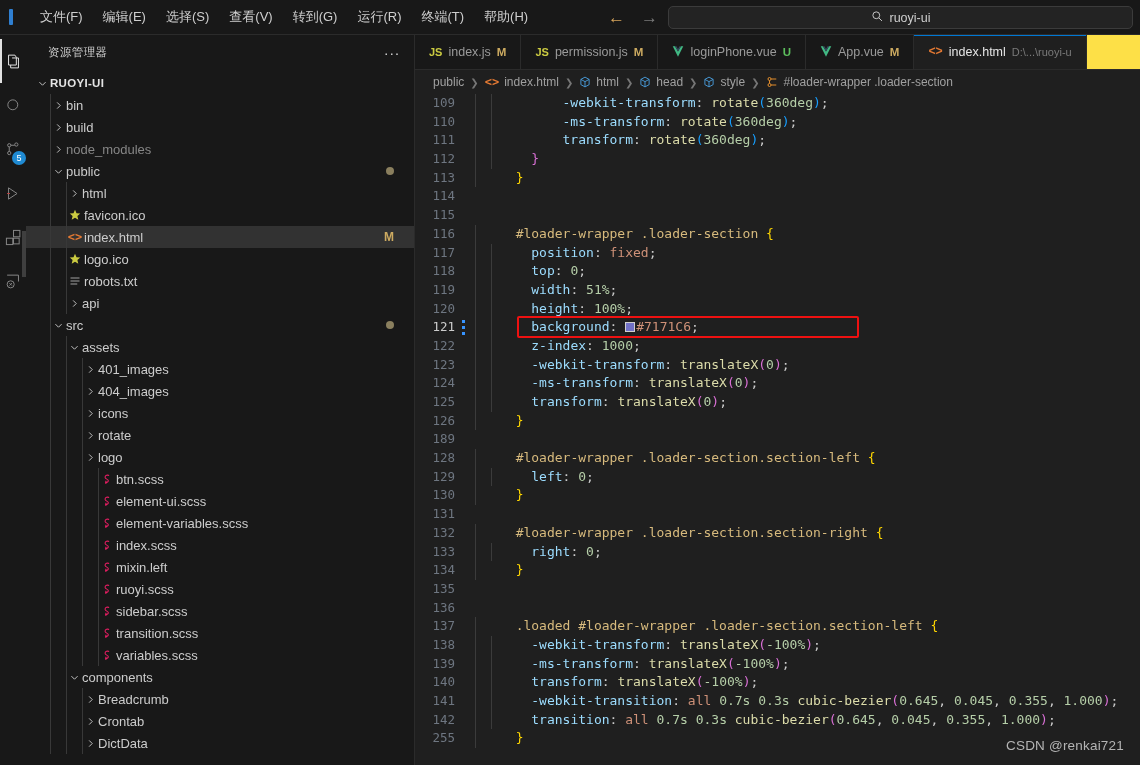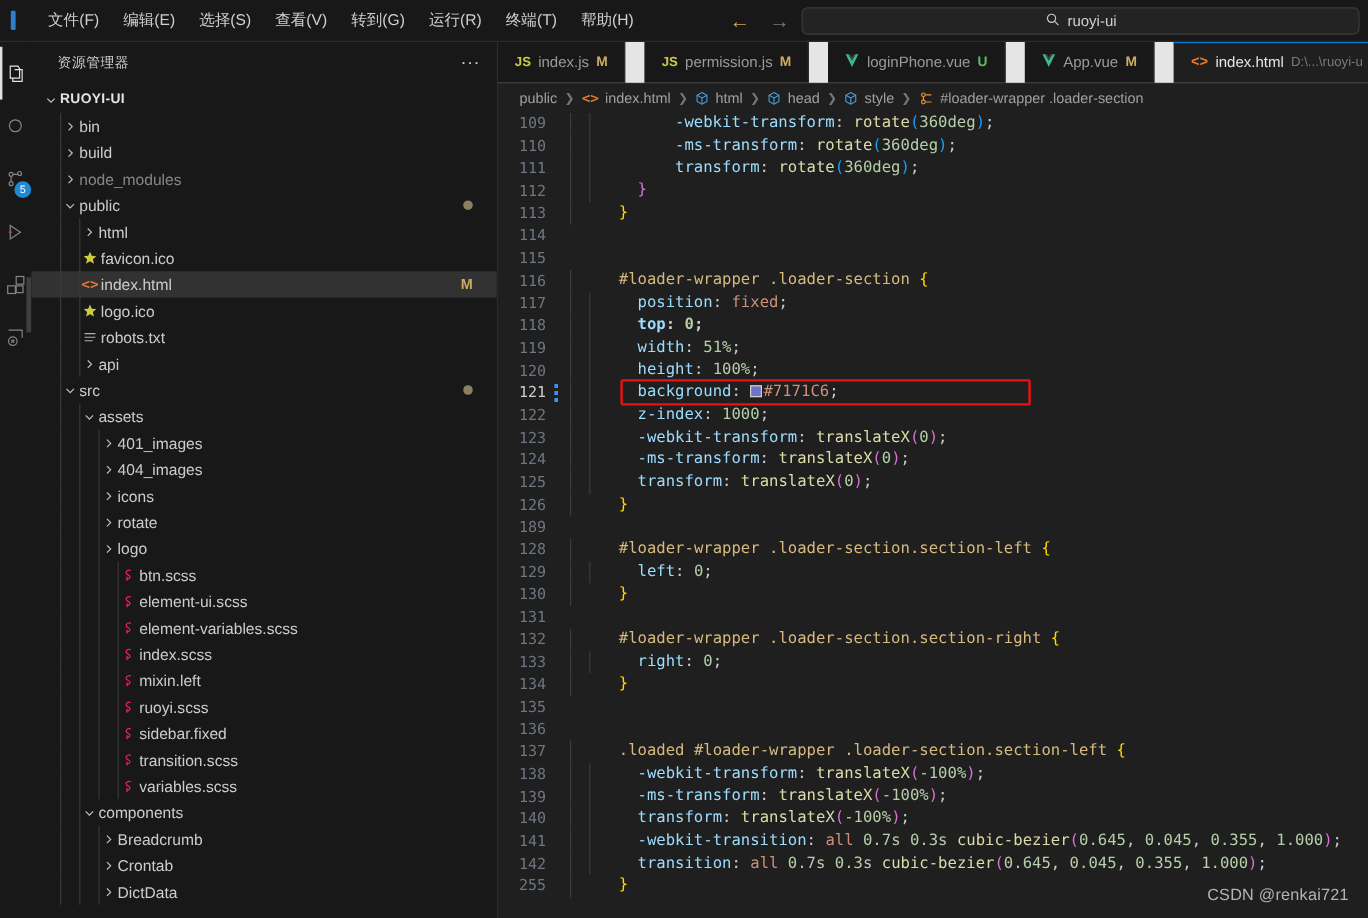--- a/index.html
+++ b/index.html
@@ -92,21 +92,21 @@
   }
   .chev svg { display: block; }
   .ficon { width: 18px; flex: 0 0 18px; display: flex; align-items: center; justify-content: center; }
   .lbl { flex: 1; overflow: hidden; text-overflow: ellipsis; }
   .mmark { color: #cdab61; font-size: 12px; font-weight: bold; padding-right: 20px; }
   .dot { width: 8px; height: 8px; border-radius: 50%; background: #8a7f5e; margin-right: 20px; }
   .indent-guide { position: absolute; top: 0; bottom: 0; width: 1px; background: #383838; }
 
   
   .editor { flex: 1; display: flex; flex-direction: column; min-width: 0; background: #1f1f1f; }
-  .tabbar { height: 35px; display: flex; background: #e5e5e5; border-bottom: 1px solid #2b2b2b; gap: 16px; }
+  .tabbar { height: 35px; display: flex; background: #fde047; border-bottom: 1px solid #2b2b2b; }
   .tab {
     display: flex; align-items: center; gap: 6px;
     padding: 0 14px; font-size: 12.5px; color: #9a9a9a;
     border-right: 1px solid #2b2b2b; white-space: nowrap; cursor: default;
     position: relative; background: #181818;
   }
   .tab.active { background: #1f1f1f; color: #e6e6e6; }
   .tab.active::before { content: ""; position: absolute; top: 0; left: 0; right: 0; height: 1px; background: #0078d4; }
   .tab .ti { font-size: 11px; font-weight: bold; font-family: "Liberation Sans", sans-serif; }
   .tab .js { color: #cbcb41; }
@@ -553,21 +553,21 @@
             <div class="indent-guide" style="left: 40px;"></div>
             <div class="indent-guide" style="left: 56px;"></div>
             <div class="indent-guide" style="left: 72px;"></div>
             <div style="width: 72px; flex: 0 0 72px;"></div>
             <span class="ficon">
               <svg width="13" height="13" viewBox="0 0 16 16" fill="none" stroke="#e91e63" stroke-width="1.3">
                 <path d="M10 3c-2-1-5 0-5 2.2 0 2.3 4 2.3 4 4.3 0 1.8-2.5 2.6-3.6 1.6"></path>
                 <path d="M6 9.5v4"></path>
               </svg>
             </span>
-            <span class="lbl">sidebar.fixed</span>
+            <span class="lbl">sidebar.scss</span>
           </div>
           <div class="row">
             <div class="indent-guide" style="left: 24px;"></div>
             <div class="indent-guide" style="left: 40px;"></div>
             <div class="indent-guide" style="left: 56px;"></div>
             <div class="indent-guide" style="left: 72px;"></div>
             <div style="width: 72px; flex: 0 0 72px;"></div>
             <span class="ficon">
               <svg width="13" height="13" viewBox="0 0 16 16" fill="none" stroke="#e91e63" stroke-width="1.3">
                 <path d="M10 3c-2-1-5 0-5 2.2 0 2.3 4 2.3 4 4.3 0 1.8-2.5 2.6-3.6 1.6"></path>
@@ -731,21 +731,21 @@
         <div class="watermark">CSDN @renkai721</div>
       <div class="code-line"><span class="ln">109</span><span class="ctext"><span class="guide" style="left: 0px;"></span><span class="guide" style="left: 15.64px;"></span><span style="padding-left: 62.56px;"><span class="c-prop">-webkit-transform</span><span class="c-punc">: </span><span class="c-func">rotate</span><span class="c-paren">(</span><span class="c-num">360deg</span><span class="c-paren">)</span><span class="c-punc">;</span></span></span></div>
           <div class="code-line"><span class="ln">110</span><span class="ctext"><span class="guide" style="left: 0px;"></span><span class="guide" style="left: 15.64px;"></span><span style="padding-left: 62.56px;"><span class="c-prop">-ms-transform</span><span class="c-punc">: </span><span class="c-func">rotate</span><span class="c-paren">(</span><span class="c-num">360deg</span><span class="c-paren">)</span><span class="c-punc">;</span></span></span></div>
           <div class="code-line"><span class="ln">111</span><span class="ctext"><span class="guide" style="left: 0px;"></span><span class="guide" style="left: 15.64px;"></span><span style="padding-left: 62.56px;"><span class="c-prop">transform</span><span class="c-punc">: </span><span class="c-func">rotate</span><span class="c-paren">(</span><span class="c-num">360deg</span><span class="c-paren">)</span><span class="c-punc">;</span></span></span></div>
           <div class="code-line"><span class="ln">112</span><span class="ctext"><span class="guide" style="left: 0px;"></span><span class="guide" style="left: 15.64px;"></span><span style="padding-left: 31.28px;"><span class="c-brace2">}</span></span></span></div>
           <div class="code-line"><span class="ln">113</span><span class="ctext"><span class="guide" style="left: 0px;"></span><span style="padding-left: 15.64px;"><span class="c-brace">}</span></span></span></div>
           <div class="code-line"><span class="ln">114</span><span class="ctext"><span style="padding-left: 0px;"></span></span></div>
           <div class="code-line"><span class="ln">115</span><span class="ctext"><span style="padding-left: 0px;"></span></span></div>
           <div class="code-line"><span class="ln">116</span><span class="ctext"><span class="guide" style="left: 0px;"></span><span style="padding-left: 15.64px;"><span class="c-sel">#loader-wrapper .loader-section </span><span class="c-brace">{</span></span></span></div>
           <div class="code-line"><span class="ln">117</span><span class="ctext"><span class="guide" style="left: 0px;"></span><span class="guide" style="left: 15.64px;"></span><span style="padding-left: 31.28px;"><span class="c-prop">position</span><span class="c-punc">: </span><span class="c-val">fixed</span><span class="c-punc">;</span></span></span></div>
-          <div class="code-line"><span class="ln">118</span><span class="ctext"><span class="guide" style="left: 0px;"></span><span class="guide" style="left: 15.64px;"></span><span style="padding-left: 31.28px; font-weight: bold;"><span class="c-prop">top</span><span class="c-punc">: </span><span class="c-num">0</span><span class="c-punc">;</span></span></span></div>
+          <div class="code-line"><span class="ln">118</span><span class="ctext"><span class="guide" style="left: 0px;"></span><span class="guide" style="left: 15.64px;"></span><span style="padding-left: 31.28px;"><span class="c-prop">top</span><span class="c-punc">: </span><span class="c-num">0</span><span class="c-punc">;</span></span></span></div>
           <div class="code-line"><span class="ln">119</span><span class="ctext"><span class="guide" style="left: 0px;"></span><span class="guide" style="left: 15.64px;"></span><span style="padding-left: 31.28px;"><span class="c-prop">width</span><span class="c-punc">: </span><span class="c-num">51%</span><span class="c-punc">;</span></span></span></div>
           <div class="code-line"><span class="ln">120</span><span class="ctext"><span class="guide" style="left: 0px;"></span><span class="guide" style="left: 15.64px;"></span><span style="padding-left: 31.28px;"><span class="c-prop">height</span><span class="c-punc">: </span><span class="c-num">100%</span><span class="c-punc">;</span></span></span></div>
           <div class="code-line current"><span class="ln">121</span><span class="ctext"><span class="guide" style="left: 0px;"></span><span class="guide" style="left: 15.64px;"></span><span style="padding-left: 31.28px;"><span class="c-prop">background</span><span class="c-punc">: </span><span class="color-swatch" style="background: rgb(113, 113, 198);"></span><span class="c-val">#7171C6</span><span class="c-punc">;</span></span></span></div>
           <div class="squiggle" style="left: 47px; top: 226.4px;"></div>
           <div class="redbox" style="left: 102px; top: 222.4px; width: 342px; height: 22px;"></div>
           <div class="code-line"><span class="ln">122</span><span class="ctext"><span class="guide" style="left: 0px;"></span><span class="guide" style="left: 15.64px;"></span><span style="padding-left: 31.28px;"><span class="c-prop">z-index</span><span class="c-punc">: </span><span class="c-num">1000</span><span class="c-punc">;</span></span></span></div>
           <div class="code-line"><span class="ln">123</span><span class="ctext"><span class="guide" style="left: 0px;"></span><span class="guide" style="left: 15.64px;"></span><span style="padding-left: 31.28px;"><span class="c-prop">-webkit-transform</span><span class="c-punc">: </span><span class="c-func">translateX</span><span class="c-paren2">(</span><span class="c-num">0</span><span class="c-paren2">)</span><span class="c-punc">;</span></span></span></div>
           <div class="code-line"><span class="ln">124</span><span class="ctext"><span class="guide" style="left: 0px;"></span><span class="guide" style="left: 15.64px;"></span><span style="padding-left: 31.28px;"><span class="c-prop">-ms-transform</span><span class="c-punc">: </span><span class="c-func">translateX</span><span class="c-paren2">(</span><span class="c-num">0</span><span class="c-paren2">)</span><span class="c-punc">;</span></span></span></div>
           <div class="code-line"><span class="ln">125</span><span class="ctext"><span class="guide" style="left: 0px;"></span><span class="guide" style="left: 15.64px;"></span><span style="padding-left: 31.28px;"><span class="c-prop">transform</span><span class="c-punc">: </span><span class="c-func">translateX</span><span class="c-paren2">(</span><span class="c-num">0</span><span class="c-paren2">)</span><span class="c-punc">;</span></span></span></div>
           <div class="code-line"><span class="ln">126</span><span class="ctext"><span class="guide" style="left: 0px;"></span><span style="padding-left: 15.64px;"><span class="c-brace">}</span></span></span></div>

